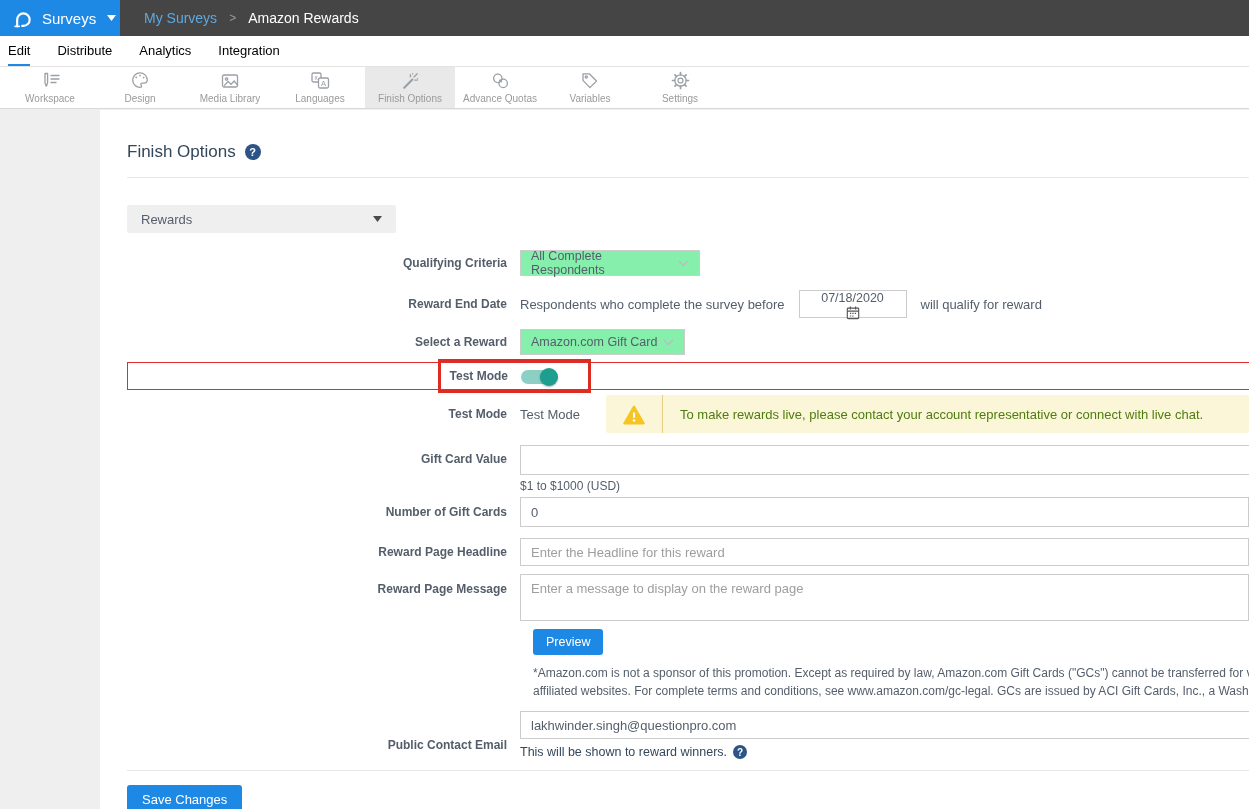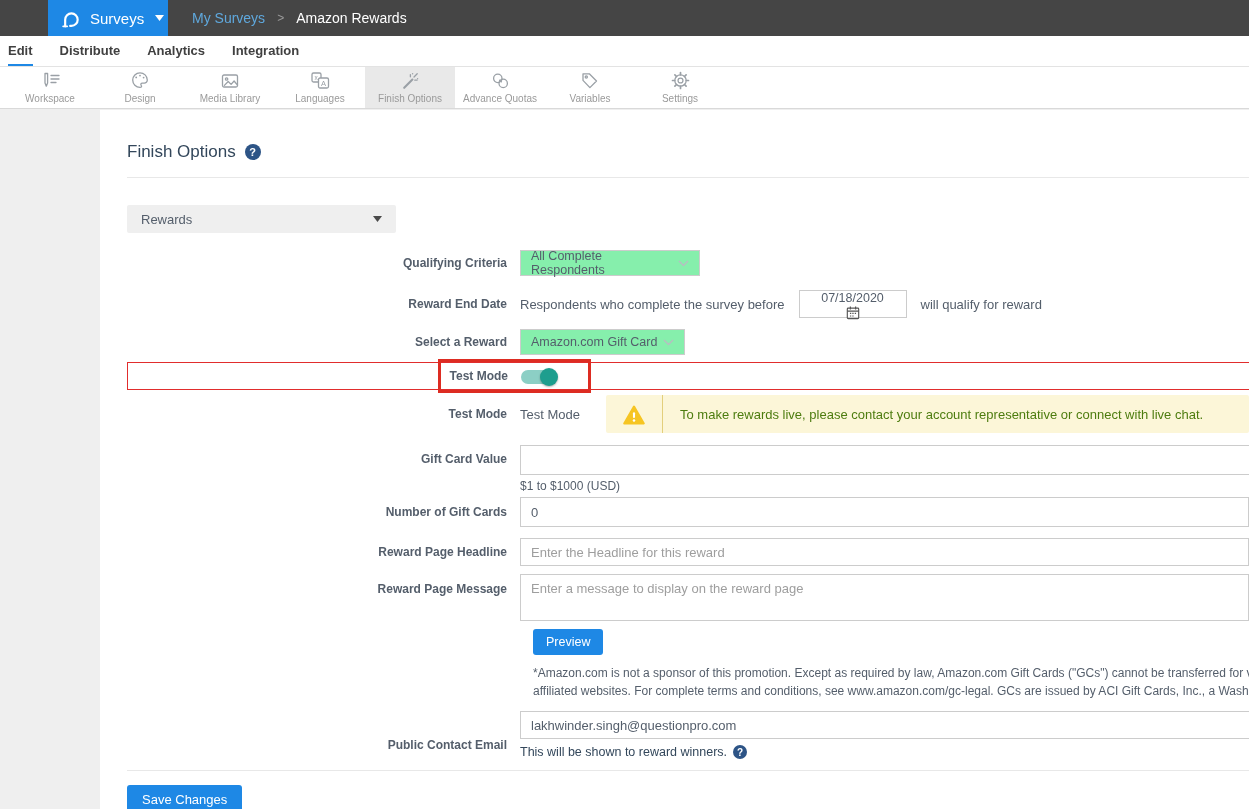--- a/index.html
+++ b/index.html
@@ -6,31 +6,31 @@
   html,body { width:1249px; height:809px; }
   body {
     font-family: "Liberation Sans", sans-serif;
     background: #efefef;
     overflow: hidden;
   }
   #viewport { position: relative; width: 1249px; height: 809px; overflow: hidden; background:#efefef; }
 
   
   .topbar { display:flex; height:36px; background:#454545; }
-  .logo-box { width:120px; background:#1e88e5; display:flex; align-items:center; padding-left:13px; gap:9px; cursor:pointer;margin-left:48px; }
+  .logo-box { width:120px; background:#1e88e5; display:flex; align-items:center; padding-left:13px; gap:9px; cursor:pointer; }
   .app-title { color:#fff; font-size:15px; }
   .caret-white { margin-left:2px; display:flex; }
   .breadcrumb { display:flex; align-items:center; gap:12px; padding-left:24px; }
   .bc-parent { color:#5fa8dd; font-size:14px; cursor:pointer; }
   .bc-sep { color:#9a9a9a; font-size:12px; }
   .bc-current { color:#ffffff; font-size:14px; }
 
   
   .navtabs { height:31px; background:#fff; border-bottom:1px solid #e3e3e3; display:flex; align-items:stretch; padding-left:8px; }
-  .navtab { display:flex; align-items:center; margin-right:27px; font-size:13px; font-weight:700; color:#404040; cursor:pointer; border-bottom:2px solid transparent; }
+  .navtab { display:flex; align-items:center; margin-right:27px; font-size:13px; font-weight:400; color:#000000; cursor:pointer; border-bottom:2px solid transparent; }
   .navtab.active { border-bottom-color:#1e88e5; }
 
   
   .toolbar { height:42px; background:#fff; border-bottom:1px solid #d9d9d9; display:flex; padding-left:5px; }
   .tb-item { width:90px; display:flex; flex-direction:column; align-items:center; justify-content:center; gap:3px; cursor:pointer; }
   .tb-item.active { background:#e9e9e9; }
   .tb-icon { height:19px; display:flex; align-items:center; }
   .tb-icon svg { stroke:#9aa0a6; fill:none; stroke-width:1.3; stroke-linecap:round; stroke-linejoin:round; }
   .tb-label { font-size:10px; color:#9a9a9a; white-space:nowrap; }
 

